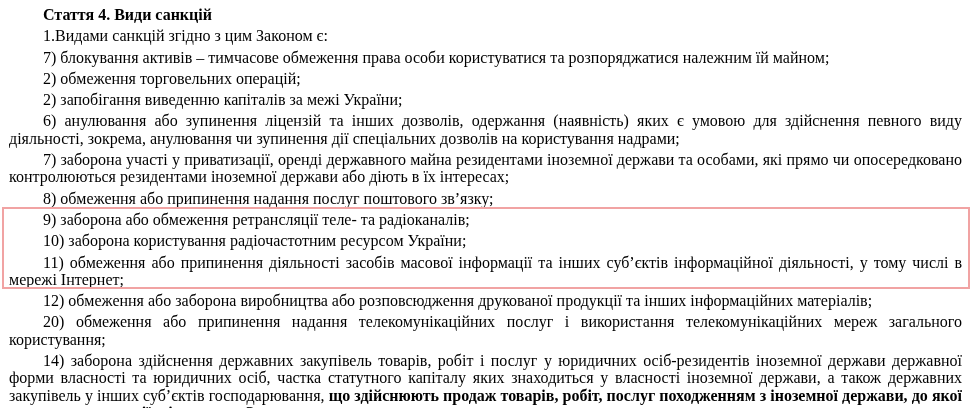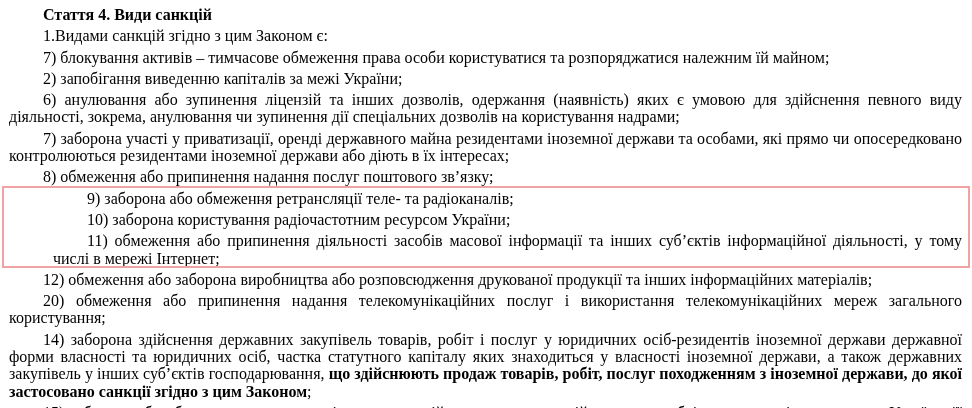--- a/index.html
+++ b/index.html
@@ -19,37 +19,38 @@
   .page p {
     margin: 4px;
     text-indent: 34px;
     text-align: justify;
   }
   p.doc-title {
     font-weight: bold;
     text-align: left;
   }
   .bold-seg { font-weight: bold; }
-  .hl-box { position: relative; padding-left: 44px; }
+  .hl-box { position: relative; }
   .hl-box::before {
     content: "";
     position: absolute;
     left: -3px; right: -4px; top: -4px; bottom: -1px;
     border: 2px solid var(--hl-color, #f1a3a3);
     pointer-events: none;
   }
 </style>
 </head>
 <body>
 
 <div class="page">
   <p class="doc-title">Стаття 4. Види санкцій</p>
   <p>1.Видами санкцій згідно з цим Законом є:</p>
 
   <p>7) блокування активів – тимчасове обмеження права особи користуватися та розпоряджатися належним їй майном;</p>
+  <p>2) обмеження торговельних операцій;</p>
   <p>2) запобігання виведенню капіталів за межі України;</p>
   <p>6) анулювання або зупинення ліцензій та інших дозволів, одержання (наявність) яких є умовою для здійснення певного виду діяльності, зокрема, анулювання чи зупинення дії спеціальних дозволів на користування надрами;</p>
   <p>7) заборона участі у приватизації, оренді державного майна резидентами іноземної держави та особами, які прямо чи опосередковано контролюються резидентами іноземної держави або діють в їх інтересах;</p>
   <p>8) обмеження або припинення надання послуг поштового зв’язку;</p>
 
   <div class="hl-box">
     <p>9) заборона або обмеження ретрансляції теле- та радіоканалів;</p>
     <p>10) заборона користування радіочастотним ресурсом України;</p>
     <p>11) обмеження або припинення діяльності засобів масової інформації та інших суб’єктів інформаційної діяльності, у тому числі в мережі Інтернет;</p>
   </div>

